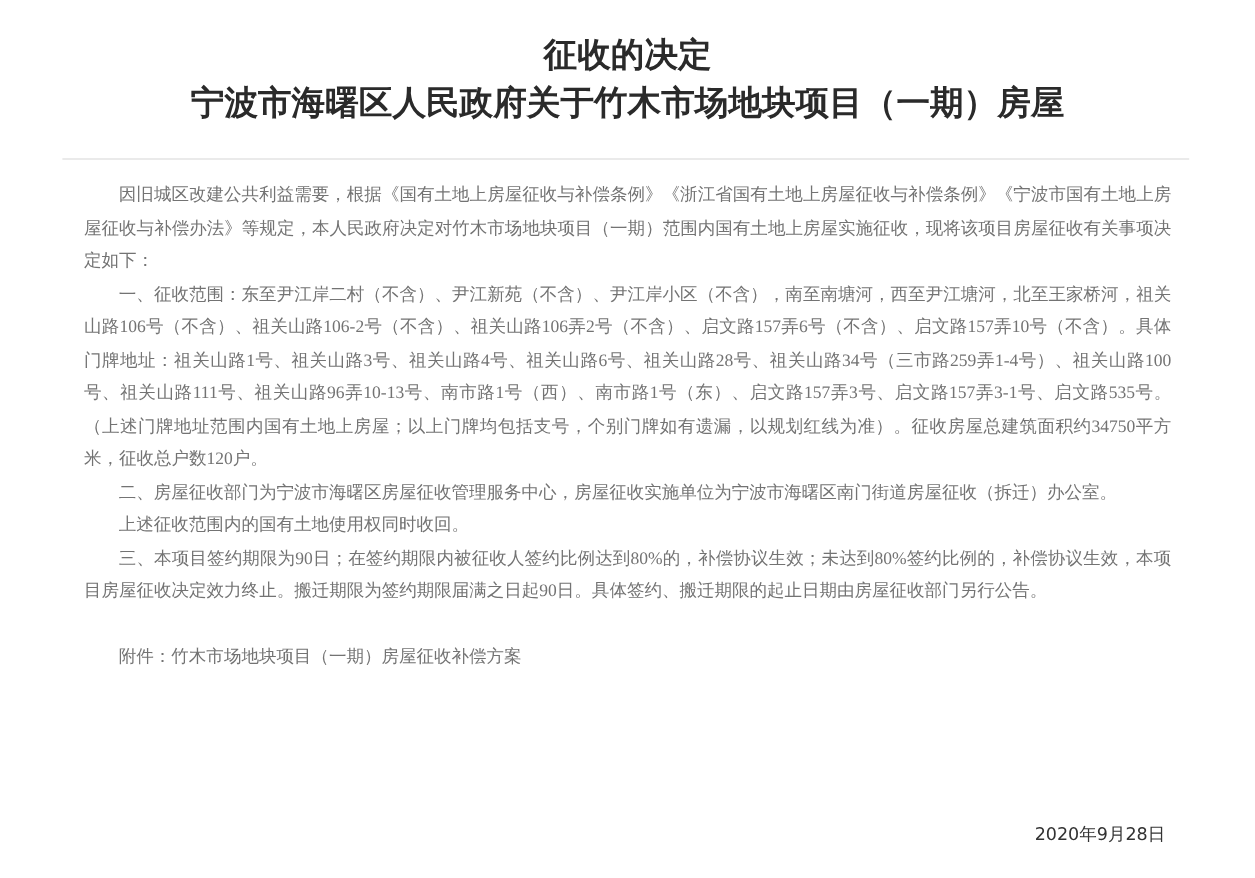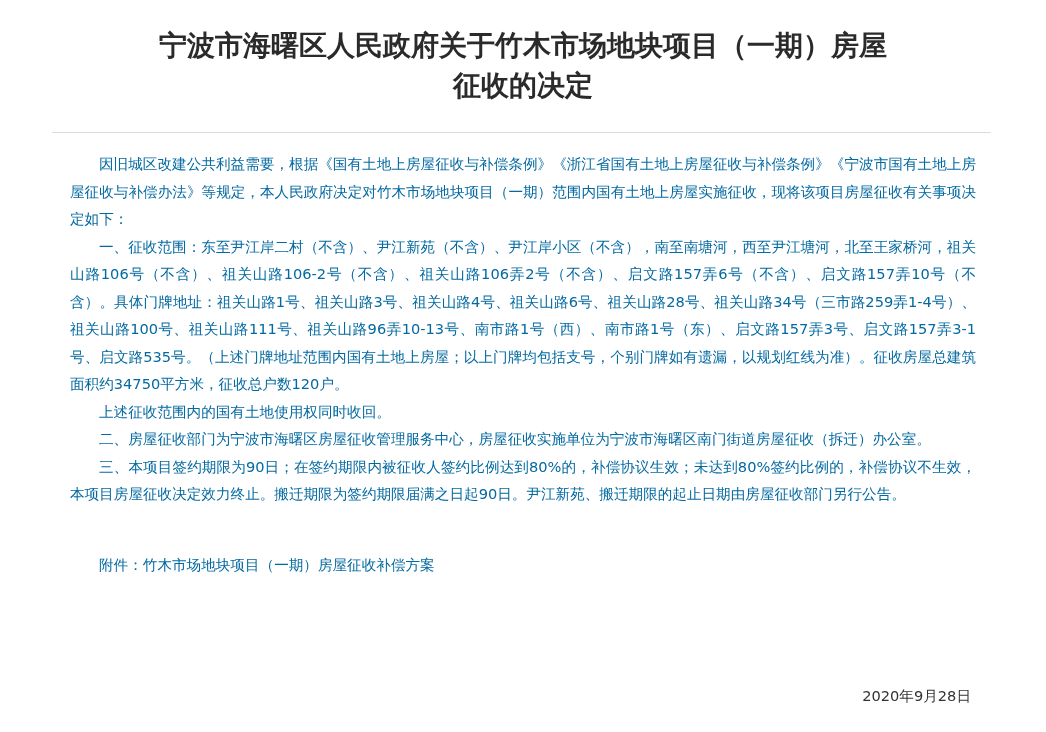--- a/index.html
+++ b/index.html
@@ -12,43 +12,43 @@
     position: absolute; left: 0; top: 26px; width: 1046px;
     text-align: center; font-size: 28px; font-weight: bold; color: #2a2a2a;
     line-height: 40px; letter-spacing: 0px;
   }
   .divider {
     position: absolute; left: 52px; top: 132px; width: 939px; height: 1px;
     background: #dcdcdc;
   }
   .content {
     position: absolute; left: 70px; top: 150px; width: 906px;
-    font-size: 14.6px; line-height: 27.5px; color: #0369a1;
+    font-size: 14.6px; line-height: 27.5px; color: #737373; font-family: Liberation Serif, serif;
   }
   .content p { margin: 0; text-indent: 29px; text-align: justify; }
-  .content p.attach { margin-top: 43px; }
+  .content p.attach { margin-top: 27px; }
   .sign {
     position: absolute; right: 75px; top: 682px; text-align: right;
     font-size: 14.6px; line-height: 27.5px; color: #333333;
   }
 </style>
 </head>
 <body>
 
 <div class="title">
+  <div>征收的决定</div>
   <div>宁波市海曙区人民政府关于竹木市场地块项目（一期）房屋</div>
-  <div>征收的决定</div>
 </div>
 
 <div class="divider"></div>
 
 <div class="content">
   <p>因旧城区改建公共利益需要，根据《国有土地上房屋征收与补偿条例》《浙江省国有土地上房屋征收与补偿条例》《宁波市国有土地上房屋征收与补偿办法》等规定，本人民政府决定对竹木市场地块项目（一期）范围内国有土地上房屋实施征收，现将该项目房屋征收有关事项决定如下：</p>
   <p>一、征收范围：东至尹江岸二村（不含）、尹江新苑（不含）、尹江岸小区（不含），南至南塘河，西至尹江塘河，北至王家桥河，祖关山路106号（不含）、祖关山路106-2号（不含）、祖关山路106弄2号（不含）、启文路157弄6号（不含）、启文路157弄10号（不含）。具体门牌地址：祖关山路1号、祖关山路3号、祖关山路4号、祖关山路6号、祖关山路28号、祖关山路34号（三市路259弄1-4号）、祖关山路100号、祖关山路111号、祖关山路96弄10-13号、南市路1号（西）、南市路1号（东）、启文路157弄3号、启文路157弄3-1号、启文路535号。（上述门牌地址范围内国有土地上房屋；以上门牌均包括支号，个别门牌如有遗漏，以规划红线为准）。征收房屋总建筑面积约34750平方米，征收总户数120户。</p>
+  <p>二、房屋征收部门为宁波市海曙区房屋征收管理服务中心，房屋征收实施单位为宁波市海曙区南门街道房屋征收（拆迁）办公室。</p>
   <p>上述征收范围内的国有土地使用权同时收回。</p>
-  <p>二、房屋征收部门为宁波市海曙区房屋征收管理服务中心，房屋征收实施单位为宁波市海曙区南门街道房屋征收（拆迁）办公室。</p>
-  <p>三、本项目签约期限为90日；在签约期限内被征收人签约比例达到80%的，补偿协议生效；未达到80%签约比例的，补偿协议不生效，本项目房屋征收决定效力终止。搬迁期限为签约期限届满之日起90日。尹江新苑、搬迁期限的起止日期由房屋征收部门另行公告。</p>
+  <p>三、本项目签约期限为90日；在签约期限内被征收人签约比例达到80%的，补偿协议生效；未达到80%签约比例的，补偿协议生效，本项目房屋征收决定效力终止。搬迁期限为签约期限届满之日起90日。具体签约、搬迁期限的起止日期由房屋征收部门另行公告。</p>
   <p class="attach">附件：竹木市场地块项目（一期）房屋征收补偿方案</p>
 </div>
 
 <div class="sign">
   <div>2020年9月28日</div>
 </div>
 
 </body></html>

